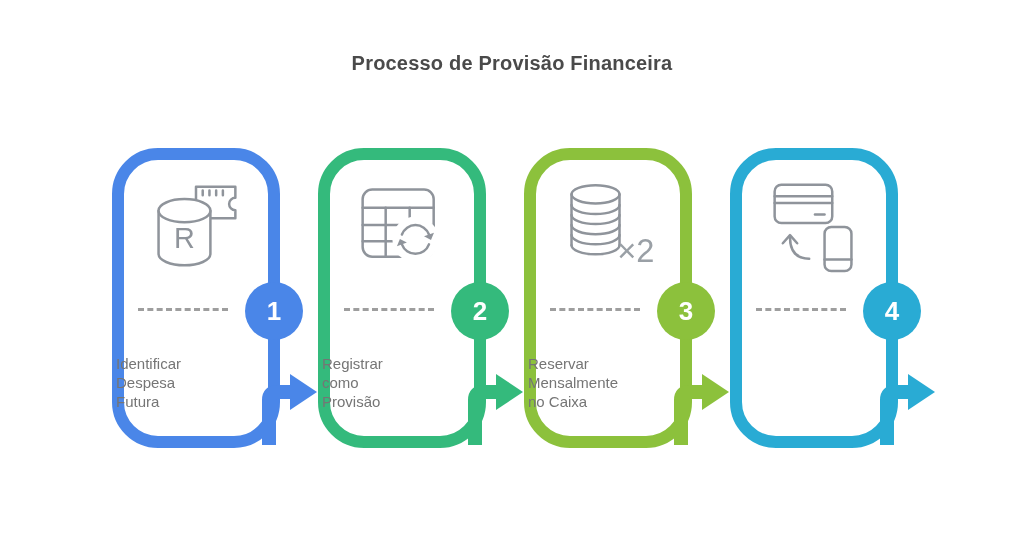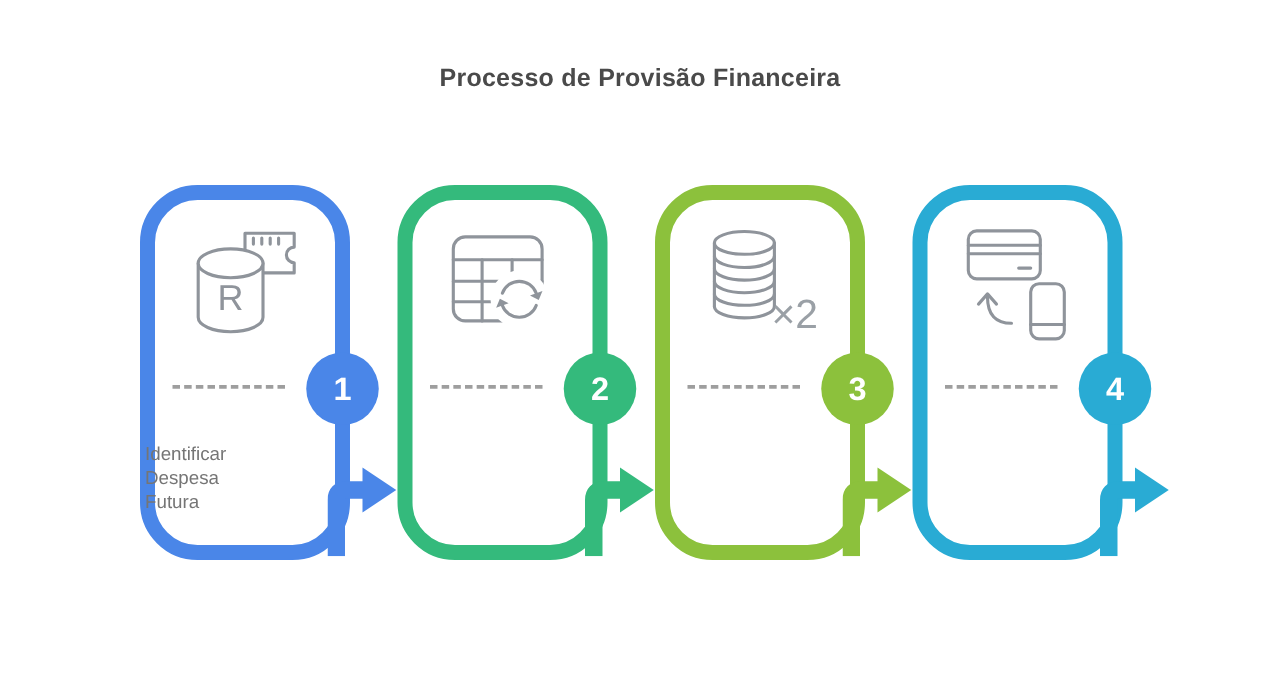--- a/index.html
+++ b/index.html
@@ -77,20 +77,23 @@
         <path d="M 49.9 58.9 A 15 15 0 0 1 78.1 58.9"></path>
         <polygon points="83.3,57 72.9,60.8 80.2,64.5" fill="#8f949b" stroke="none"></polygon>
         <path d="M 78.1 69.1 A 15 15 0 0 1 49.9 69.1"></path>
         <polygon points="55.1,67.2 44.7,71 47.8,63.5" fill="#8f949b" stroke="none"></polygon>
       </g>
     </svg>
     <div class="dash"></div>
     <div class="badge">
       <span>2</span>
     </div>
+    <div class="label">Registrar
+como
+Provisão</div>
     <svg class="arrow" width="56" height="90" viewBox="0 0 56 90">
       <path d="M 7 90 V 45 Q 7 37 15 37 H 30" stroke="currentColor" stroke-width="14" fill="none"></path>
       <polygon points="28,19 28,55 55,37" fill="currentColor"></polygon>
     </svg>
   </div>
 
   <div class="step step-3" style="color: rgb(140, 193, 60);">
     <div class="card-border"></div>
     <svg class="icon" width="100" height="96" viewBox="0 0 100 100">
       <g stroke="#8f949b" stroke-width="2.6" fill="none" stroke-linecap="round">
@@ -101,20 +104,23 @@
         <path d="M 12 49 a 25 9.5 0 0 0 50 0"></path>
         <path d="M 12 59.5 a 25 9.5 0 0 0 50 0"></path>
         <path d="M 12 70 a 25 9.5 0 0 0 50 0"></path>
         <text x="79" y="88" font-size="34" font-weight="300" fill="#9aa0a6" stroke="none" text-anchor="middle">×2</text>
       </g>
     </svg>
     <div class="dash"></div>
     <div class="badge">
       <span>3</span>
     </div>
+    <div class="label">Reservar
+Mensalmente
+no Caixa</div>
     <svg class="arrow" width="56" height="90" viewBox="0 0 56 90">
       <path d="M 7 90 V 45 Q 7 37 15 37 H 30" stroke="currentColor" stroke-width="14" fill="none"></path>
       <polygon points="28,19 28,55 55,37" fill="currentColor"></polygon>
     </svg>
   </div>
 
   <div class="step step-4" style="color: rgb(41, 171, 212);">
     <div class="card-border"></div>
     <svg class="icon" width="100" height="96" viewBox="0 0 100 100">
       <g stroke="#8f949b" stroke-width="2.6" fill="none" stroke-linecap="round" stroke-linejoin="round">

